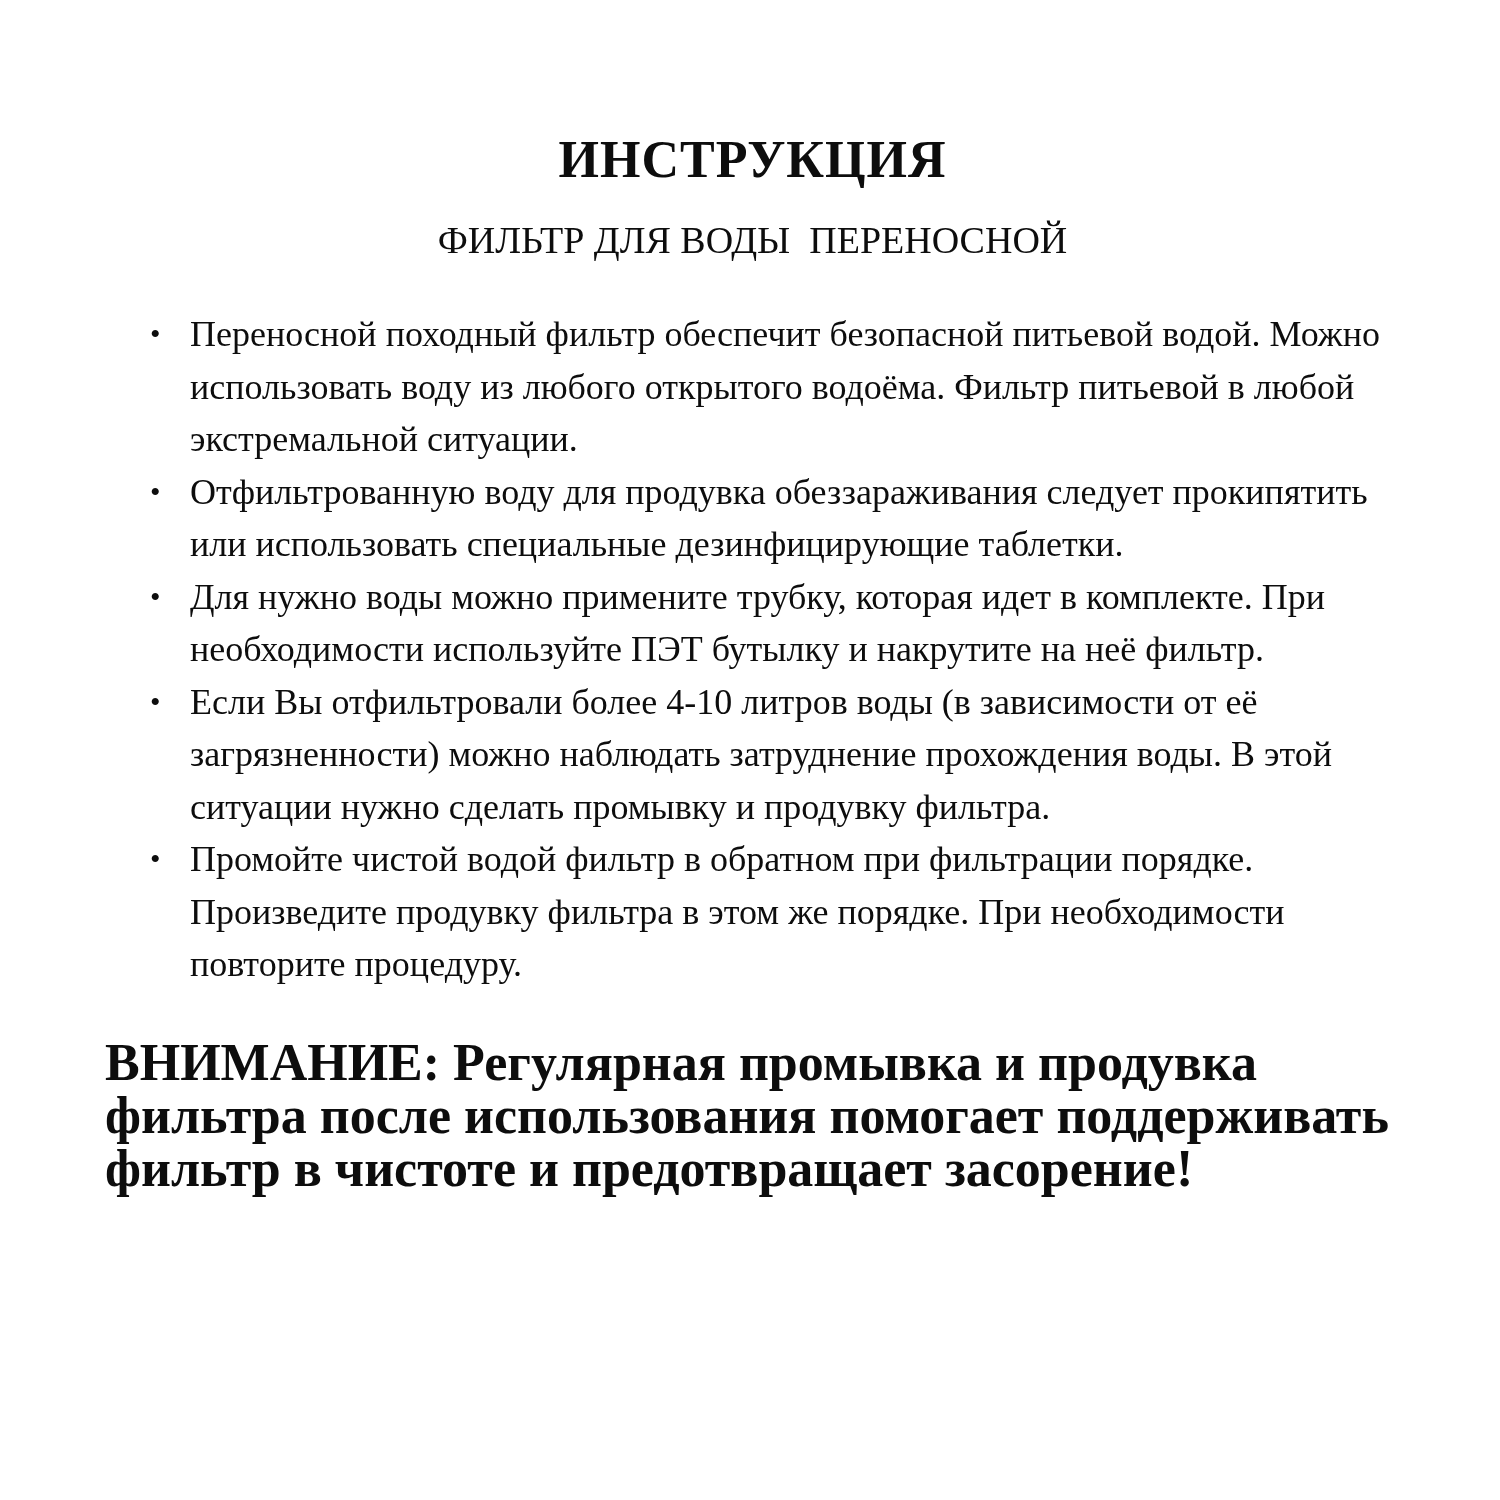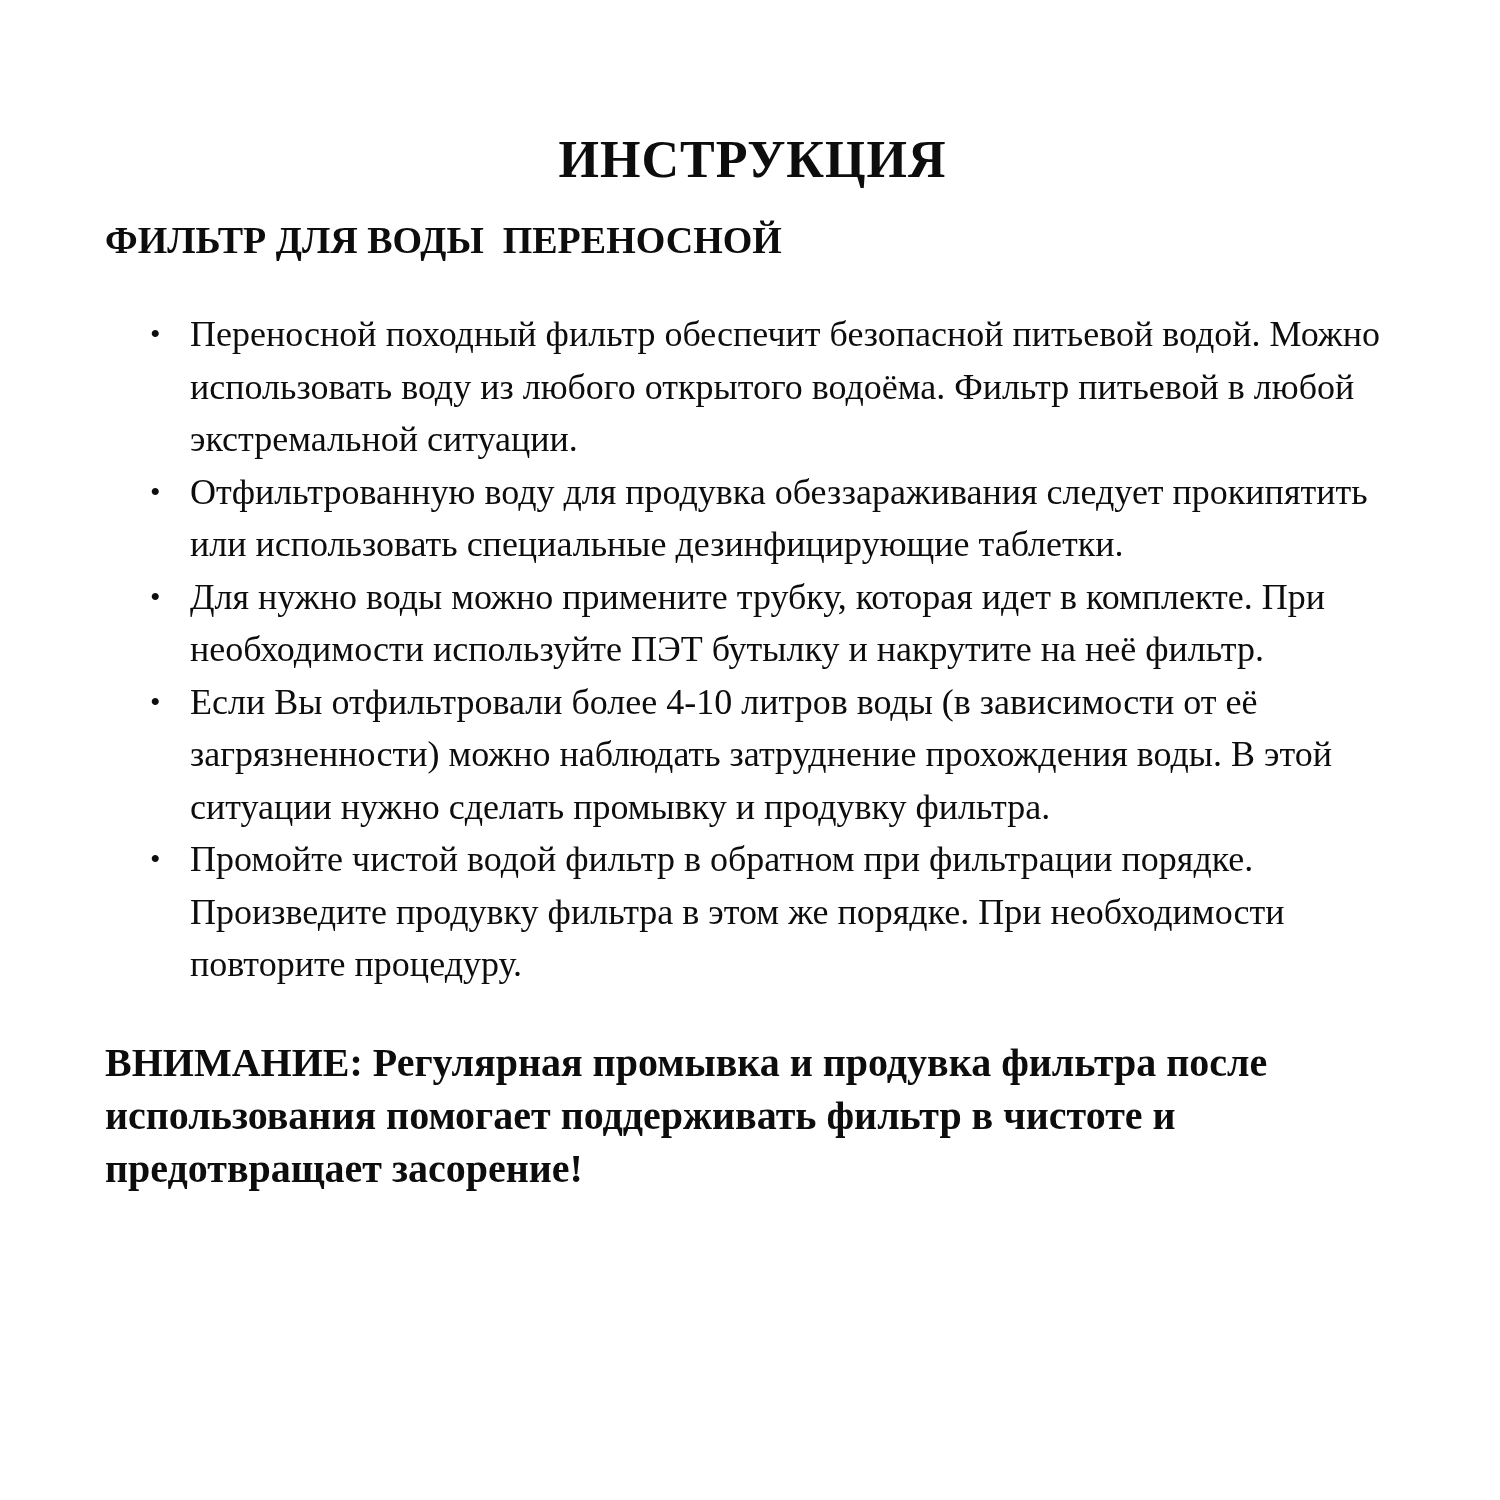--- a/index.html
+++ b/index.html
@@ -24,23 +24,24 @@
     margin: 0;
     text-align: center;
     font-size: 52px;
     line-height: 56px;
     font-weight: bold;
     letter-spacing: 1px;
     white-space: pre-wrap;
   }
   .doc-subtitle {
     margin: 30px 0 16px 0;
+    text-align: center;
     font-size: 38px;
     line-height: 44px;
-    font-weight: bold;
+    font-weight: normal;
     white-space: pre-wrap;
   }
   .bullet-list {
     list-style: none;
     margin: 46px 0 0 0;
     padding: 0;
     font-size: 36px;
     line-height: 52.5px;
   }
   .bullet-list li {
@@ -54,21 +55,21 @@
     font-size: 30px;
     line-height: 52.5px;
     user-select: none;
   }
   .bullet-text {
     flex: 1 1 auto;
     max-width: 1210px;
   }
   .warning {
     margin: 45px 0 0 0;
-    font-size: 40px;
+    font-size: 52px;
     line-height: 53px;
     font-weight: bold;
     max-width: 1295px;
   }
 </style>
 </head>
 <body>
 
 <div class="page">
 

